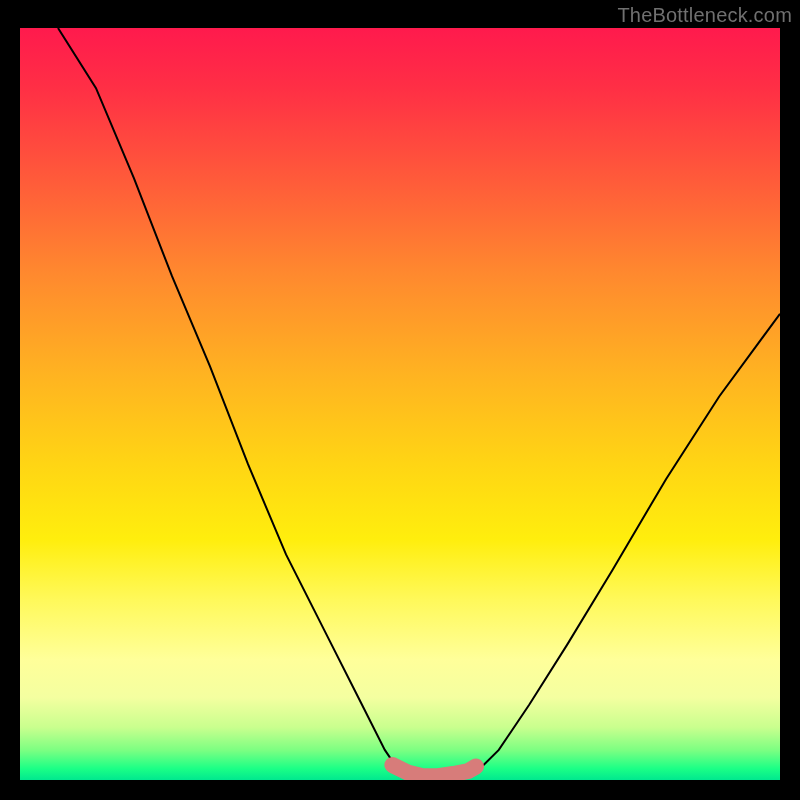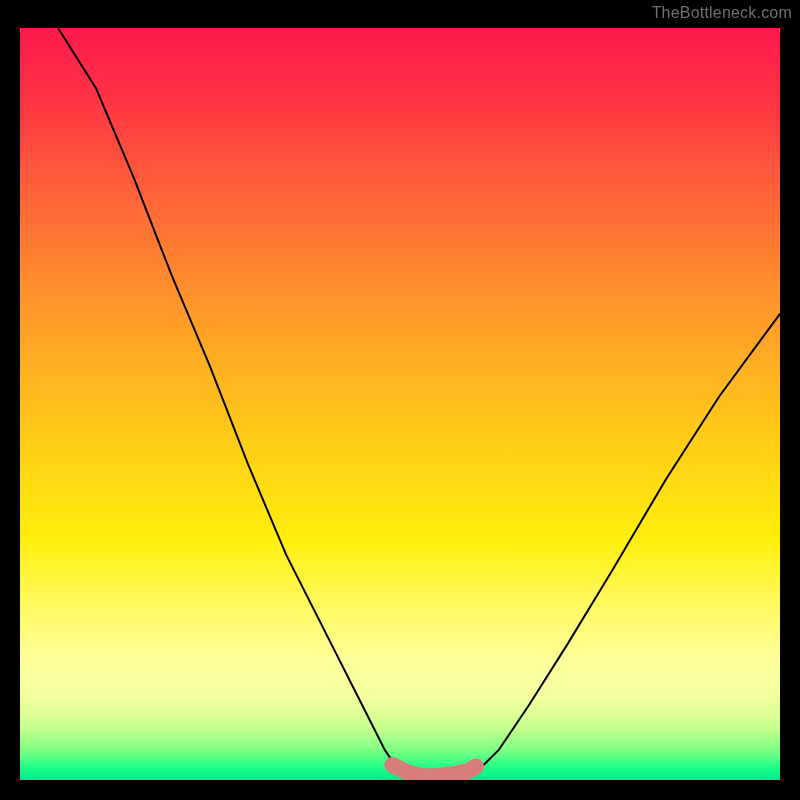--- a/index.html
+++ b/index.html
@@ -43,21 +43,21 @@
       #7dff82 96%,
       #1bff86 98.5%,
       #00e88f 100%
     );
   }
   .watermark {
     position: absolute;
     top: 4px;
     right: 8px;
     color: #707070;
-    font-size: 16px;
+    font-size: 20px;
     letter-spacing: 0.2px;
     font-weight: 500;
     user-select: none;
   }
   svg.curves {
     position: absolute;
     inset: 0;
   }
 </style>
 </head>

